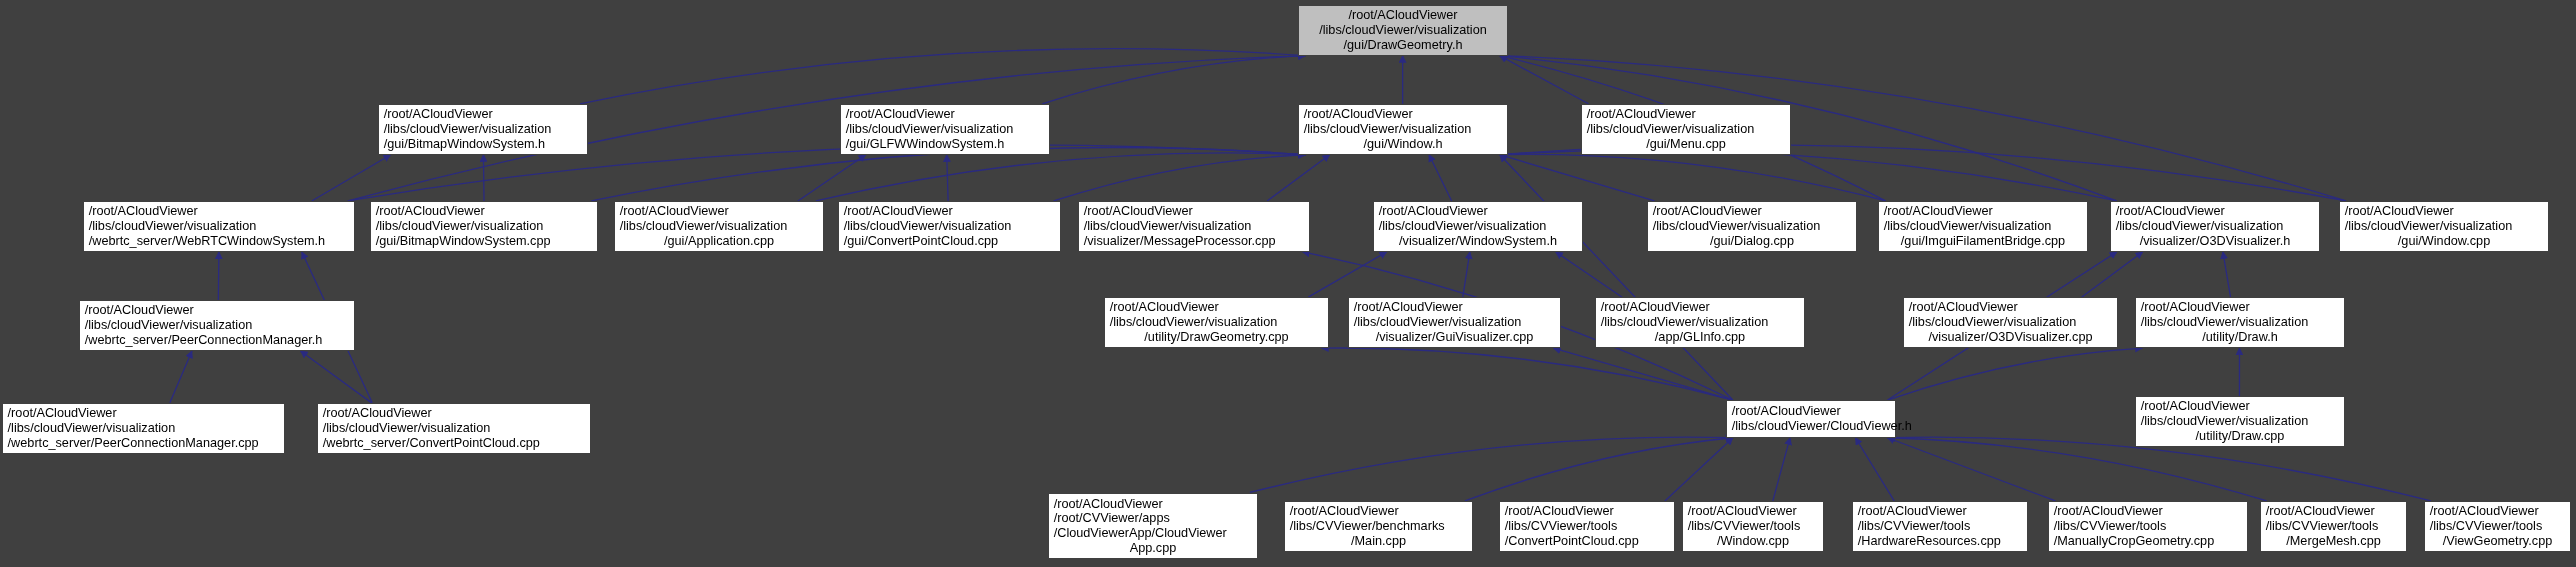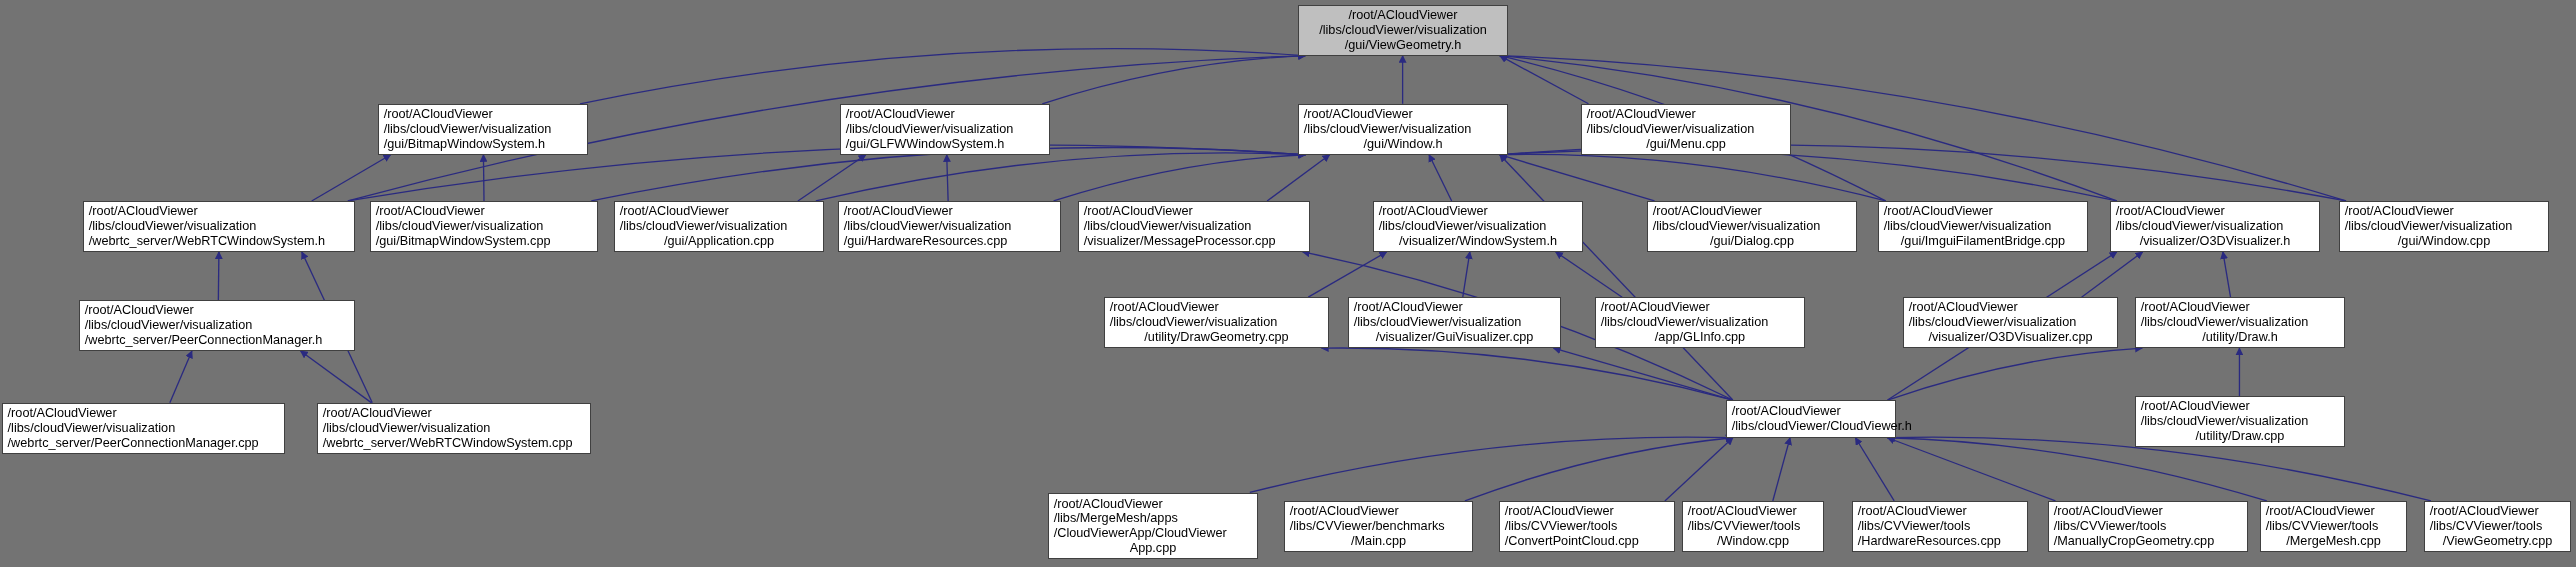--- a/index.html
+++ b/index.html
@@ -4,21 +4,21 @@
 <style>
   html, body {
     margin: 0;
     padding: 0;
     background: #ffffff;
   }
   #graph {
     position: relative;
     width: 2576px;
     height: 567px;
-    background: #737373;
+    background: #404040;
     font-family: "Liberation Sans", sans-serif;
     overflow: hidden;
   }
   #edges {
     position: absolute;
     left: 0;
     top: 0;
     width: 2576px;
     height: 567px;
     pointer-events: none;
@@ -100,46 +100,46 @@
       <path d="M2000,424 Q2135,377.6 2270,369" fill="none" stroke="#2a2a80" stroke-width="1.4" marker-end="url(#arrow)"></path>
       <path d="M1324,522 Q1580,457.15999999999997 1836,464" fill="none" stroke="#2a2a80" stroke-width="1.4" marker-end="url(#arrow)"></path>
       <path d="M1552,531 Q1694,477.62 1836,464" fill="none" stroke="#2a2a80" stroke-width="1.4" marker-end="url(#arrow)"></path>
       <path d="M1763.95,531 L1836,464" fill="none" stroke="#2a2a80" stroke-width="1.4" marker-end="url(#arrow)"></path>
       <path d="M1878.35,531 L1896.65,464" fill="none" stroke="#2a2a80" stroke-width="1.4" marker-end="url(#arrow)"></path>
       <path d="M2007.05,531 L1965.95,464" fill="none" stroke="#2a2a80" stroke-width="1.4" marker-end="url(#arrow)"></path>
       <path d="M2178,531 L2000,464" fill="none" stroke="#2a2a80" stroke-width="1.4" marker-end="url(#arrow)"></path>
       <path d="M2402,531 Q2201,469.36 2000,464" fill="none" stroke="#2a2a80" stroke-width="1.4" marker-end="url(#arrow)"></path>
       <path d="M2576,531 Q2288,457.18 2000,464" fill="none" stroke="#2a2a80" stroke-width="1.4" marker-end="url(#arrow)"></path>
     </svg>
-<div class="node root" style="left: 1298px; top: 4.7px; width: 210px; height: 51px; border-color: rgb(64, 64, 64); background: rgb(191, 191, 191); color: rgb(0, 0, 0);"><span class="ln">/root/ACloudViewer</span><span class="ln">/libs/cloudViewer/visualization</span><span class="ln">/gui/ViewGeometry.h</span></div>
+<div class="node root" style="left: 1298px; top: 4.7px; width: 210px; height: 51px; border-color: rgb(64, 64, 64); background: rgb(191, 191, 191); color: rgb(0, 0, 0);"><span class="ln">/root/ACloudViewer</span><span class="ln">/libs/cloudViewer/visualization</span><span class="ln">/gui/DrawGeometry.h</span></div>
     <div class="node" style="left: 378px; top: 104px; width: 210px; height: 51px; border-color: rgb(64, 64, 64); background: rgb(255, 255, 255); color: rgb(0, 0, 0);"><span class="ln l">/root/ACloudViewer</span><span class="ln l">/libs/cloudViewer/visualization</span><span class="ln l">/gui/BitmapWindowSystem.h</span></div>
     <div class="node" style="left: 840px; top: 104px; width: 210px; height: 51px; border-color: rgb(64, 64, 64); background: rgb(255, 255, 255); color: rgb(0, 0, 0);"><span class="ln l">/root/ACloudViewer</span><span class="ln l">/libs/cloudViewer/visualization</span><span class="ln l">/gui/GLFWWindowSystem.h</span></div>
     <div class="node" style="left: 1298px; top: 104px; width: 210px; height: 51px; border-color: rgb(64, 64, 64); background: rgb(255, 255, 255); color: rgb(0, 0, 0);"><span class="ln l">/root/ACloudViewer</span><span class="ln l">/libs/cloudViewer/visualization</span><span class="ln">/gui/Window.h</span></div>
     <div class="node" style="left: 1581px; top: 104px; width: 210px; height: 51px; border-color: rgb(64, 64, 64); background: rgb(255, 255, 255); color: rgb(0, 0, 0);"><span class="ln l">/root/ACloudViewer</span><span class="ln l">/libs/cloudViewer/visualization</span><span class="ln">/gui/Menu.cpp</span></div>
     <div class="node" style="left: 83px; top: 201px; width: 272px; height: 51px; border-color: rgb(64, 64, 64); background: rgb(255, 255, 255); color: rgb(0, 0, 0);"><span class="ln l">/root/ACloudViewer</span><span class="ln l">/libs/cloudViewer/visualization</span><span class="ln l">/webrtc_server/WebRTCWindowSystem.h</span></div>
     <div class="node" style="left: 370px; top: 201px; width: 228px; height: 51px; border-color: rgb(64, 64, 64); background: rgb(255, 255, 255); color: rgb(0, 0, 0);"><span class="ln l">/root/ACloudViewer</span><span class="ln l">/libs/cloudViewer/visualization</span><span class="ln l">/gui/BitmapWindowSystem.cpp</span></div>
     <div class="node" style="left: 614px; top: 201px; width: 210px; height: 51px; border-color: rgb(64, 64, 64); background: rgb(255, 255, 255); color: rgb(0, 0, 0);"><span class="ln l">/root/ACloudViewer</span><span class="ln l">/libs/cloudViewer/visualization</span><span class="ln">/gui/Application.cpp</span></div>
-    <div class="node" style="left: 838px; top: 201px; width: 223px; height: 51px; border-color: rgb(64, 64, 64); background: rgb(255, 255, 255); color: rgb(0, 0, 0);"><span class="ln l">/root/ACloudViewer</span><span class="ln l">/libs/cloudViewer/visualization</span><span class="ln l">/gui/HardwareResources.cpp</span></div>
+    <div class="node" style="left: 838px; top: 201px; width: 223px; height: 51px; border-color: rgb(64, 64, 64); background: rgb(255, 255, 255); color: rgb(0, 0, 0);"><span class="ln l">/root/ACloudViewer</span><span class="ln l">/libs/cloudViewer/visualization</span><span class="ln l">/gui/ConvertPointCloud.cpp</span></div>
     <div class="node" style="left: 1078px; top: 201px; width: 232px; height: 51px; border-color: rgb(64, 64, 64); background: rgb(255, 255, 255); color: rgb(0, 0, 0);"><span class="ln l">/root/ACloudViewer</span><span class="ln l">/libs/cloudViewer/visualization</span><span class="ln l">/visualizer/MessageProcessor.cpp</span></div>
     <div class="node" style="left: 1373px; top: 201px; width: 210px; height: 51px; border-color: rgb(64, 64, 64); background: rgb(255, 255, 255); color: rgb(0, 0, 0);"><span class="ln l">/root/ACloudViewer</span><span class="ln l">/libs/cloudViewer/visualization</span><span class="ln">/visualizer/WindowSystem.h</span></div>
     <div class="node" style="left: 1647px; top: 201px; width: 210px; height: 51px; border-color: rgb(64, 64, 64); background: rgb(255, 255, 255); color: rgb(0, 0, 0);"><span class="ln l">/root/ACloudViewer</span><span class="ln l">/libs/cloudViewer/visualization</span><span class="ln">/gui/Dialog.cpp</span></div>
     <div class="node" style="left: 1878px; top: 201px; width: 210px; height: 51px; border-color: rgb(64, 64, 64); background: rgb(255, 255, 255); color: rgb(0, 0, 0);"><span class="ln l">/root/ACloudViewer</span><span class="ln l">/libs/cloudViewer/visualization</span><span class="ln">/gui/ImguiFilamentBridge.cpp</span></div>
     <div class="node" style="left: 2110px; top: 201px; width: 210px; height: 51px; border-color: rgb(64, 64, 64); background: rgb(255, 255, 255); color: rgb(0, 0, 0);"><span class="ln l">/root/ACloudViewer</span><span class="ln l">/libs/cloudViewer/visualization</span><span class="ln">/visualizer/O3DVisualizer.h</span></div>
     <div class="node" style="left: 2339px; top: 201px; width: 210px; height: 51px; border-color: rgb(64, 64, 64); background: rgb(255, 255, 255); color: rgb(0, 0, 0);"><span class="ln l">/root/ACloudViewer</span><span class="ln l">/libs/cloudViewer/visualization</span><span class="ln">/gui/Window.cpp</span></div>
     <div class="node" style="left: 79px; top: 300px; width: 276px; height: 51px; border-color: rgb(64, 64, 64); background: rgb(255, 255, 255); color: rgb(0, 0, 0);"><span class="ln l">/root/ACloudViewer</span><span class="ln l">/libs/cloudViewer/visualization</span><span class="ln l">/webrtc_server/PeerConnectionManager.h</span></div>
     <div class="node" style="left: 1104px; top: 297px; width: 225px; height: 51px; border-color: rgb(64, 64, 64); background: rgb(255, 255, 255); color: rgb(0, 0, 0);"><span class="ln l">/root/ACloudViewer</span><span class="ln l">/libs/cloudViewer/visualization</span><span class="ln">/utility/DrawGeometry.cpp</span></div>
     <div class="node" style="left: 1348px; top: 297px; width: 213px; height: 51px; border-color: rgb(64, 64, 64); background: rgb(255, 255, 255); color: rgb(0, 0, 0);"><span class="ln l">/root/ACloudViewer</span><span class="ln l">/libs/cloudViewer/visualization</span><span class="ln">/visualizer/GuiVisualizer.cpp</span></div>
     <div class="node" style="left: 1595px; top: 297px; width: 210px; height: 51px; border-color: rgb(64, 64, 64); background: rgb(255, 255, 255); color: rgb(0, 0, 0);"><span class="ln l">/root/ACloudViewer</span><span class="ln l">/libs/cloudViewer/visualization</span><span class="ln">/app/GLInfo.cpp</span></div>
     <div class="node" style="left: 1903px; top: 297px; width: 215px; height: 51px; border-color: rgb(64, 64, 64); background: rgb(255, 255, 255); color: rgb(0, 0, 0);"><span class="ln l">/root/ACloudViewer</span><span class="ln l">/libs/cloudViewer/visualization</span><span class="ln">/visualizer/O3DVisualizer.cpp</span></div>
     <div class="node" style="left: 2135px; top: 297px; width: 210px; height: 51px; border-color: rgb(64, 64, 64); background: rgb(255, 255, 255); color: rgb(0, 0, 0);"><span class="ln l">/root/ACloudViewer</span><span class="ln l">/libs/cloudViewer/visualization</span><span class="ln">/utility/Draw.h</span></div>
     <div class="node" style="left: 1726px; top: 400px; width: 170px; height: 38px; border-color: rgb(64, 64, 64); background: rgb(255, 255, 255); color: rgb(0, 0, 0);"><span class="ln l">/root/ACloudViewer</span><span class="ln l">/libs/cloudViewer/CloudViewer.h</span></div>
     <div class="node" style="left: 2135px; top: 396px; width: 210px; height: 51px; border-color: rgb(64, 64, 64); background: rgb(255, 255, 255); color: rgb(0, 0, 0);"><span class="ln l">/root/ACloudViewer</span><span class="ln l">/libs/cloudViewer/visualization</span><span class="ln">/utility/Draw.cpp</span></div>
     <div class="node" style="left: 1.9px; top: 403px; width: 283px; height: 51px; border-color: rgb(64, 64, 64); background: rgb(255, 255, 255); color: rgb(0, 0, 0);"><span class="ln l">/root/ACloudViewer</span><span class="ln l">/libs/cloudViewer/visualization</span><span class="ln l">/webrtc_server/PeerConnectionManager.cpp</span></div>
-    <div class="node" style="left: 317px; top: 403px; width: 274px; height: 51px; border-color: rgb(64, 64, 64); background: rgb(255, 255, 255); color: rgb(0, 0, 0);"><span class="ln l">/root/ACloudViewer</span><span class="ln l">/libs/cloudViewer/visualization</span><span class="ln l">/webrtc_server/WebRTCWindowSystem.cpp</span></div>
-    <div class="node" style="left: 1048px; top: 493px; width: 210px; height: 66px; border-color: rgb(64, 64, 64); background: rgb(255, 255, 255); color: rgb(0, 0, 0);"><span class="ln l">/root/ACloudViewer</span><span class="ln l">/libs/MergeMesh/apps</span><span class="ln l">/CloudViewerApp/CloudViewer</span><span class="ln">App.cpp</span></div>
+    <div class="node" style="left: 317px; top: 403px; width: 274px; height: 51px; border-color: rgb(64, 64, 64); background: rgb(255, 255, 255); color: rgb(0, 0, 0);"><span class="ln l">/root/ACloudViewer</span><span class="ln l">/libs/cloudViewer/visualization</span><span class="ln l">/webrtc_server/ConvertPointCloud.cpp</span></div>
+    <div class="node" style="left: 1048px; top: 493px; width: 210px; height: 66px; border-color: rgb(64, 64, 64); background: rgb(255, 255, 255); color: rgb(0, 0, 0);"><span class="ln l">/root/ACloudViewer</span><span class="ln l">/root/CVViewer/apps</span><span class="ln l">/CloudViewerApp/CloudViewer</span><span class="ln">App.cpp</span></div>
     <div class="node" style="left: 1284px; top: 501px; width: 189px; height: 51px; border-color: rgb(64, 64, 64); background: rgb(255, 255, 255); color: rgb(0, 0, 0);"><span class="ln l">/root/ACloudViewer</span><span class="ln l">/libs/CVViewer/benchmarks</span><span class="ln">/Main.cpp</span></div>
     <div class="node" style="left: 1499px; top: 501px; width: 176px; height: 51px; border-color: rgb(64, 64, 64); background: rgb(255, 255, 255); color: rgb(0, 0, 0);"><span class="ln l">/root/ACloudViewer</span><span class="ln l">/libs/CVViewer/tools</span><span class="ln l">/ConvertPointCloud.cpp</span></div>
     <div class="node" style="left: 1682px; top: 501px; width: 142px; height: 51px; border-color: rgb(64, 64, 64); background: rgb(255, 255, 255); color: rgb(0, 0, 0);"><span class="ln l">/root/ACloudViewer</span><span class="ln l">/libs/CVViewer/tools</span><span class="ln">/Window.cpp</span></div>
     <div class="node" style="left: 1852px; top: 501px; width: 176px; height: 51px; border-color: rgb(64, 64, 64); background: rgb(255, 255, 255); color: rgb(0, 0, 0);"><span class="ln l">/root/ACloudViewer</span><span class="ln l">/libs/CVViewer/tools</span><span class="ln l">/HardwareResources.cpp</span></div>
     <div class="node" style="left: 2048px; top: 501px; width: 200px; height: 51px; border-color: rgb(64, 64, 64); background: rgb(255, 255, 255); color: rgb(0, 0, 0);"><span class="ln l">/root/ACloudViewer</span><span class="ln l">/libs/CVViewer/tools</span><span class="ln l">/ManuallyCropGeometry.cpp</span></div>
     <div class="node" style="left: 2260px; top: 501px; width: 147px; height: 51px; border-color: rgb(64, 64, 64); background: rgb(255, 255, 255); color: rgb(0, 0, 0);"><span class="ln l">/root/ACloudViewer</span><span class="ln l">/libs/CVViewer/tools</span><span class="ln">/MergeMesh.cpp</span></div>
     <div class="node" style="left: 2424px; top: 501px; width: 147px; height: 51px; border-color: rgb(64, 64, 64); background: rgb(255, 255, 255); color: rgb(0, 0, 0);"><span class="ln l">/root/ACloudViewer</span><span class="ln l">/libs/CVViewer/tools</span><span class="ln">/ViewGeometry.cpp</span></div>
   </div>
 
 

